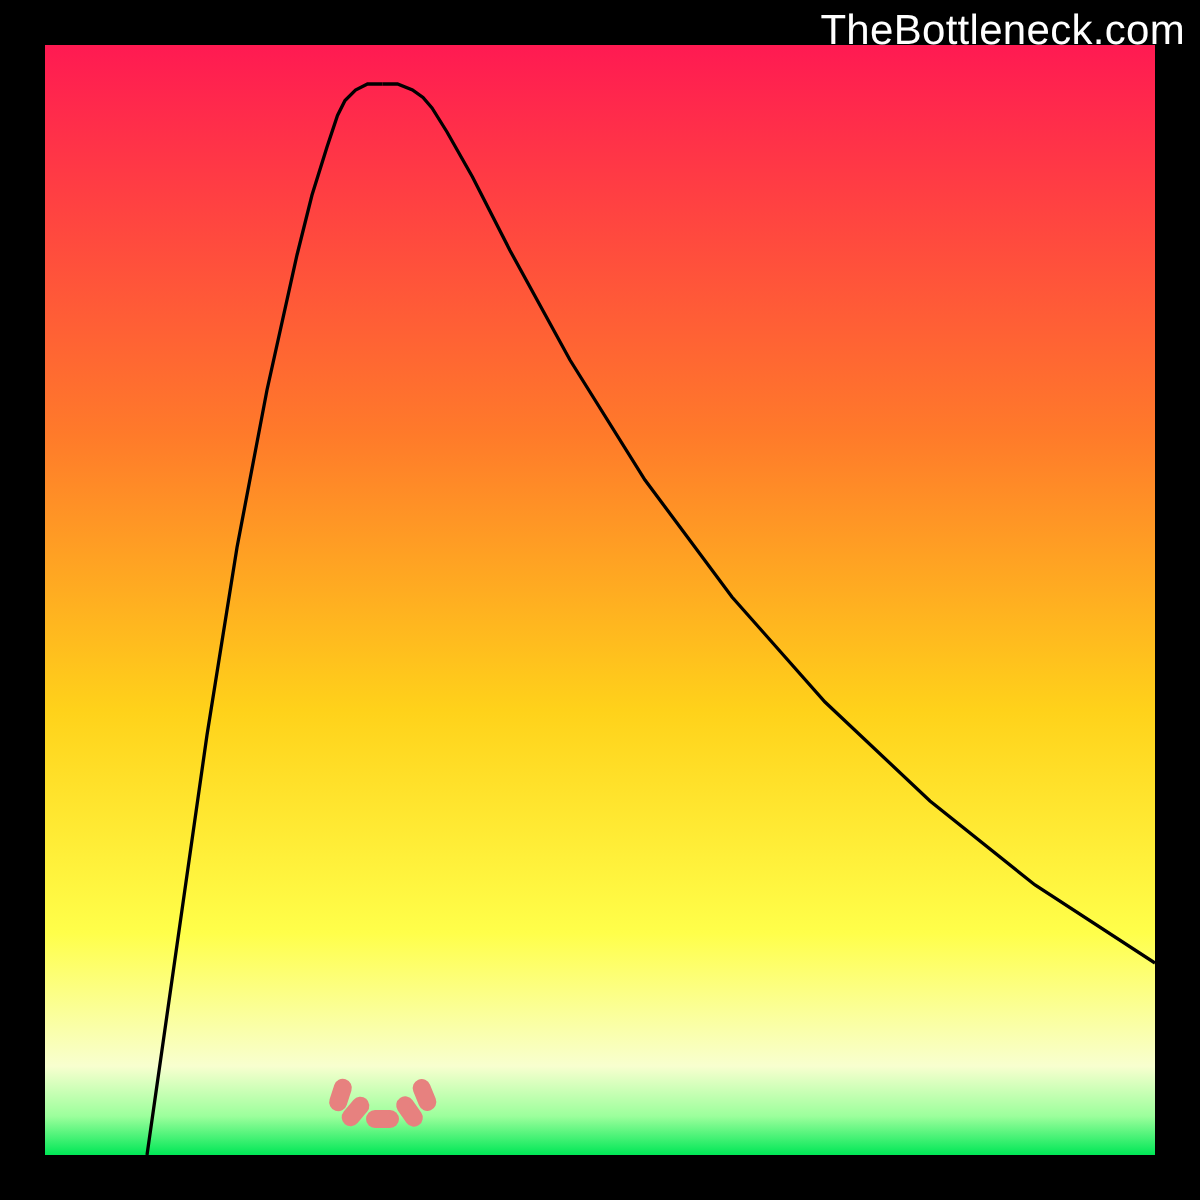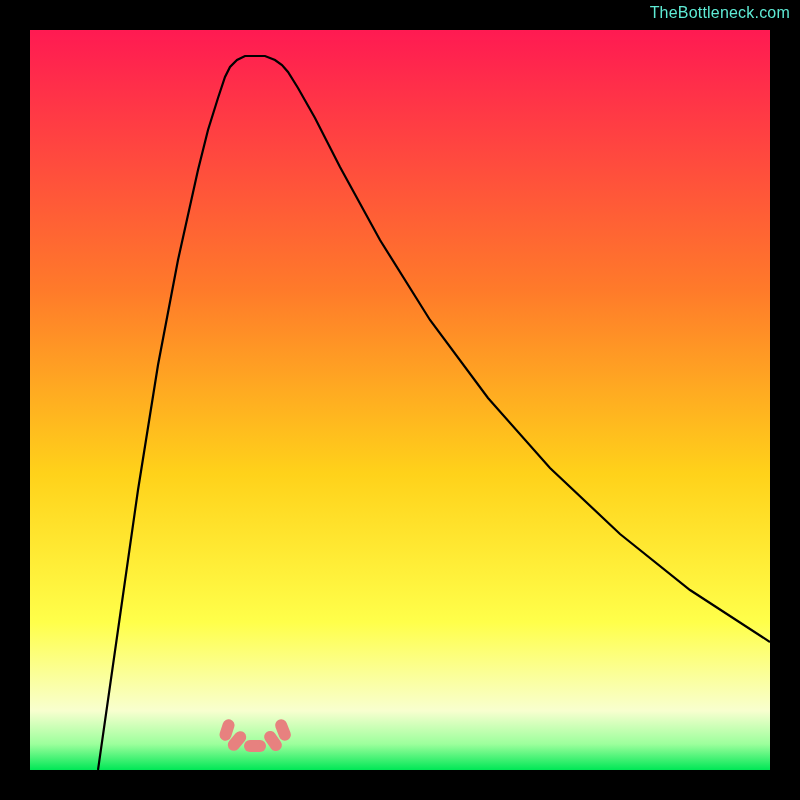--- a/index.html
+++ b/index.html
@@ -23,22 +23,22 @@
     left: 0;
     top: 0;
     width: 740px;
     height: 740px;
   }
   .watermark {
     position: absolute;
     top: 4px;
     right: 10px;
     font-family: Arial, Helvetica, sans-serif;
-    font-size: 16px;
-    color: #5eead4;
+    font-size: 28px;
+    color: #ffffff;
     letter-spacing: 0.2px;
     user-select: none;
   }
   svg {
     display: block;
   }
 </style>
 </head>
 <body>
 

